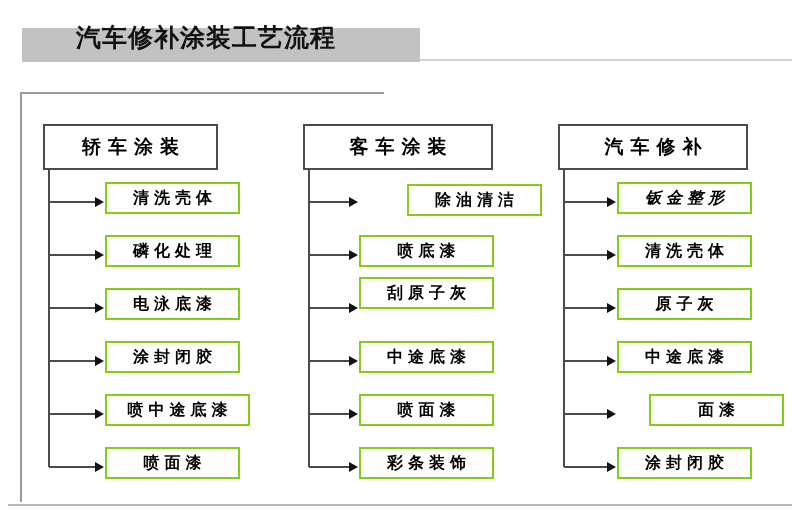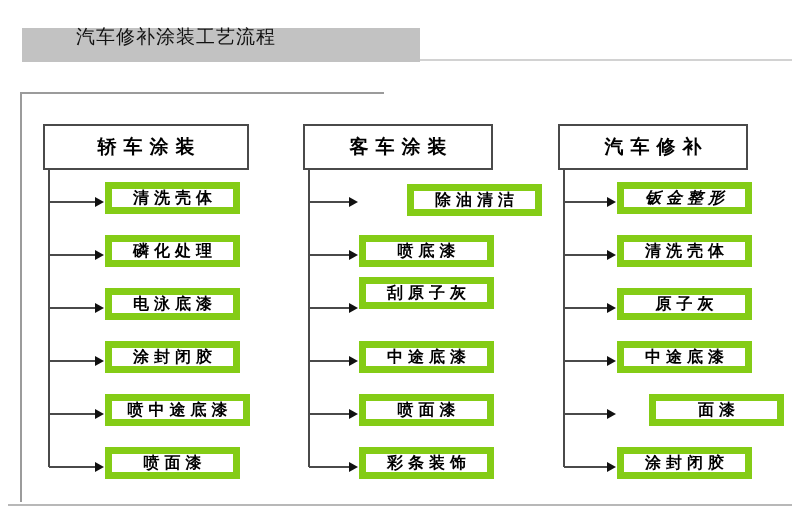--- a/index.html
+++ b/index.html
@@ -13,21 +13,21 @@
   #stage{position:absolute;left:0;top:0;width:800px;height:512px;}
 
   
   .title-banner{
     position:absolute;left:22px;top:28px;width:398px;height:34px;
     background:#c2c2c2;
   }
   .title-text{
     position:absolute;left:76px;top:28px;width:340px;height:18px;
     display:flex;align-items:center;
-    font-size:19px;font-weight:normal;color:#111;
+    font-size:25px;font-weight:bold;color:#111;
     letter-spacing:1px;
     white-space:nowrap;
   }
   .banner-rule{
     position:absolute;left:420px;top:59px;width:372px;height:2px;
     background:#d2d2d2;
   }
 
   
   .frame-left{
@@ -60,42 +60,42 @@
     font-size:19px;font-weight:bold;color:#000;letter-spacing:7px;
     text-indent:7px;white-space:nowrap;
   }
 
   .trunk{
     position:absolute;width:2px;background:#4a4a4a;
   }
 
   .node-box{
     position:absolute;height:32px;
-    border:7px solid #84cc16;
+    border:2px solid #84cc16;
     background:#fff;
     display:flex;align-items:center;justify-content:center;
     box-sizing:border-box;
   }
   .node-box .label{
     font-size:16px;font-weight:bold;color:#000;letter-spacing:5px;
     text-indent:5px;white-space:nowrap;
   }
 
   .connector{
     position:absolute;height:2px;background:#4a4a4a;
   }
   .arrowhead{
     position:absolute;width:0;height:0;
     border-top:5px solid transparent;
     border-bottom:5px solid transparent;
     border-left:9px solid #111;
   }
 
   
-  .col-1 .head-box{left:0px;width:206px;}
+  .col-1 .head-box{left:0px;width:175px;}
   .col-2 .head-box{left:0px;width:190px;}
   .col-3 .head-box{left:0px;width:190px;}
 
   .col-1 .trunk{left:5px;top:170px;height:297px;}
   .col-2 .trunk{left:5px;top:170px;height:297px;}
   .col-3 .trunk{left:5px;top:170px;height:297px;}
 
   .col-1 .node-box{left:62px;width:135px;}
   .col-1 .node-box.wide{left:62px;width:145px;}
   .col-2 .node-box{left:56px;width:135px;}

